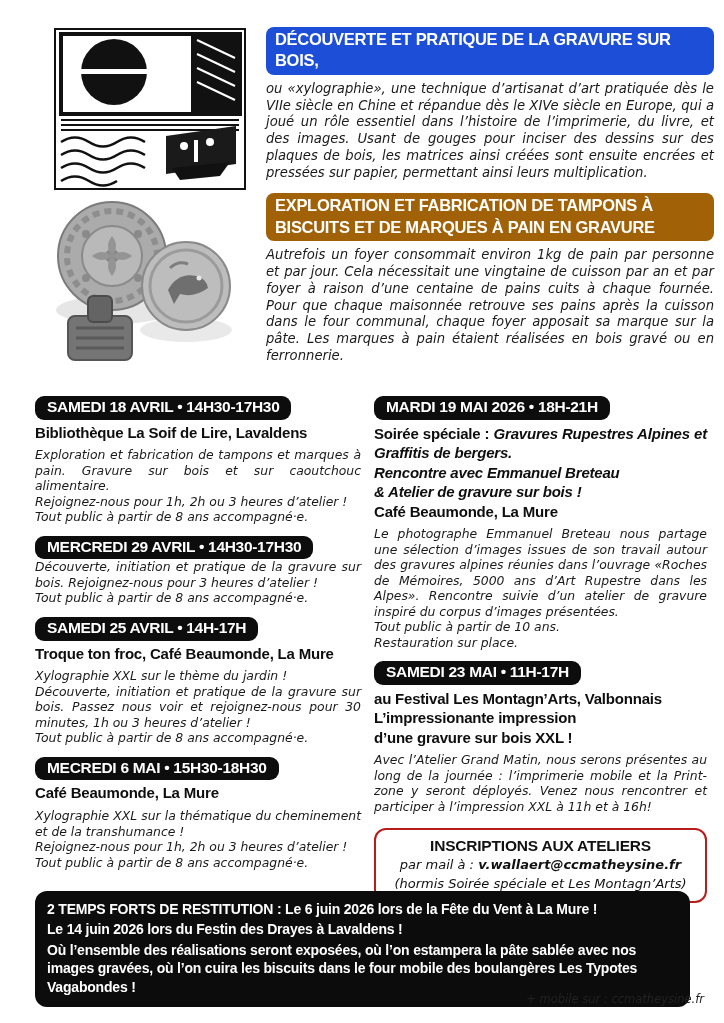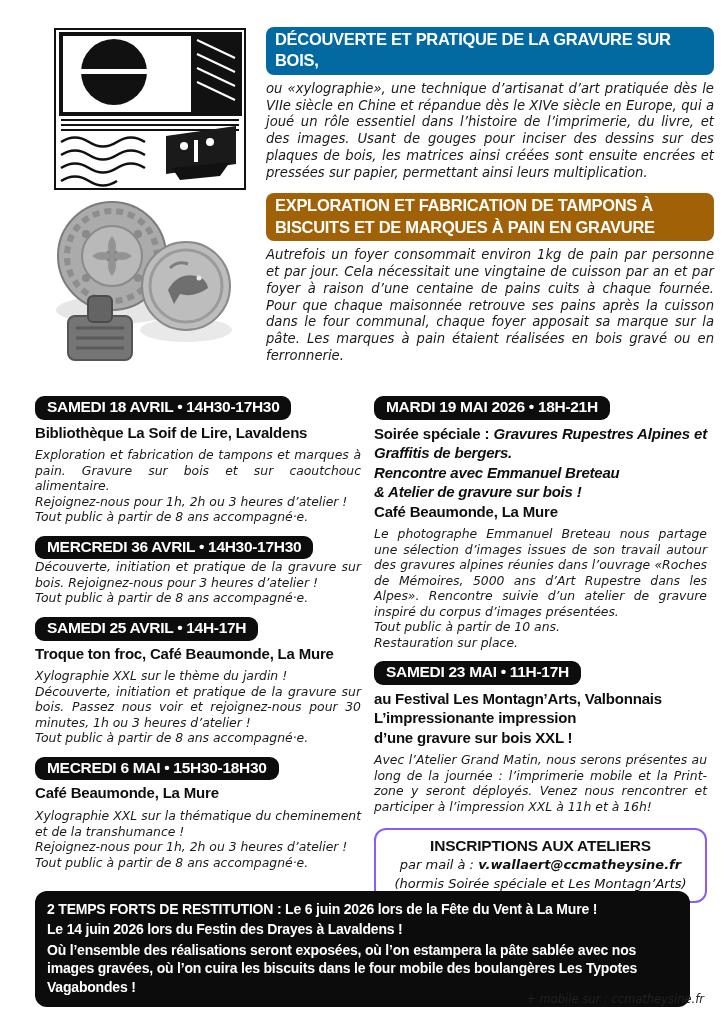--- a/index.html
+++ b/index.html
@@ -7,21 +7,21 @@
     position:relative;width:724px;height:1023px;margin:0 auto;
     background:#ffffff;color:#111;overflow:hidden;
     font-family:"Liberation Sans",sans-serif;
   }
   
   .img-box{position:absolute;}
   #woodcut{left:54px;top:28px;width:192px;height:162px;}
   #stamps{left:50px;top:198px;width:184px;height:176px;}
   .intro{position:absolute;left:266px;top:27px;width:448px;}
   .gray-header{
-    display:inline-block;background:#0369a1;color:#fff;
+    display:inline-block;background:#1d4ed8;color:#fff;
     font-weight:bold;font-size:16.5px;line-height:1.3;
     letter-spacing:-0.3px;padding:2px 9px 3px;border-radius:8px;
   }
   .gray-header.light{background:#a16207;}
   .intro-body{
     font-family:"DejaVu Sans",sans-serif;font-style:italic;
     font-size:13.2px;line-height:1.27;text-align:justify;
     color:#1a1a1a;margin:6px 0 0 0;
   }
   .spacer-sm{height:12px;}
@@ -44,21 +44,21 @@
     font-size:12.4px;line-height:1.25;text-align:justify;
     white-space:pre-line;color:#1a1a1a;margin:0;
   }
   .evt-title{margin:4px 0 5px 0;font-size:15px;line-height:1.3;
     font-weight:bold;letter-spacing:-0.2px;color:#0e0e0e;}
   .evt-title .justify{text-align:justify;display:block;}
   .italic{font-style:italic;}
   .pre{white-space:pre-line;}
   
   .inscriptions{
-    border:2px solid #8b5cf6;border-radius:12px;text-align:center;
+    border:2px solid #b91c1c;border-radius:12px;text-align:center;
     padding:7px 8px 8px;margin-top:14px;
   }
   .inscriptions .title{font-weight:bold;font-size:15.5px;letter-spacing:-0.2px;}
   .inscriptions .sub{
     font-family:"DejaVu Sans",sans-serif;font-style:italic;
     font-size:13px;line-height:1.3;margin-top:2px;
   }
   
   .banner{
     position:absolute;left:35px;top:891px;width:655px;box-sizing:border-box;
@@ -136,21 +136,21 @@
 
   <div class="col" id="col-left">
     <div class="event">
       <span class="pill">SAMEDI 18 AVRIL • 14H30-17H30</span>
       <div class="venue">Bibliothèque La Soif de Lire, Lavaldens</div>
       <p class="desc">Exploration et fabrication de tampons et marques à pain. Gravure sur bois et sur caoutchouc alimentaire.
 Rejoignez-nous pour 1h, 2h ou 3 heures d’atelier !
 Tout public à partir de 8 ans accompagné·e.</p>
     </div>
     <div class="event">
-      <span class="pill">MERCREDI 36 AVRIL • 14H30-17H30</span>
+      <span class="pill">MERCREDI 29 AVRIL • 14H30-17H30</span>
       <p class="desc">Découverte, initiation et pratique de la gravure sur bois. Rejoignez-nous pour 3 heures d’atelier !
 Tout public à partir de 8 ans accompagné·e.</p>
     </div>
     <div class="event">
       <span class="pill">SAMEDI 25 AVRIL • 14H-17H</span>
       <div class="venue">Troque ton froc, Café Beaumonde, La Mure</div>
       <p class="desc">Xylographie XXL sur le thème du jardin !
 Découverte, initiation et pratique de la gravure sur bois. Passez nous voir et rejoignez-nous pour 30 minutes, 1h ou 3 heures d’atelier !
 Tout public à partir de 8 ans accompagné·e.</p>
     </div>

